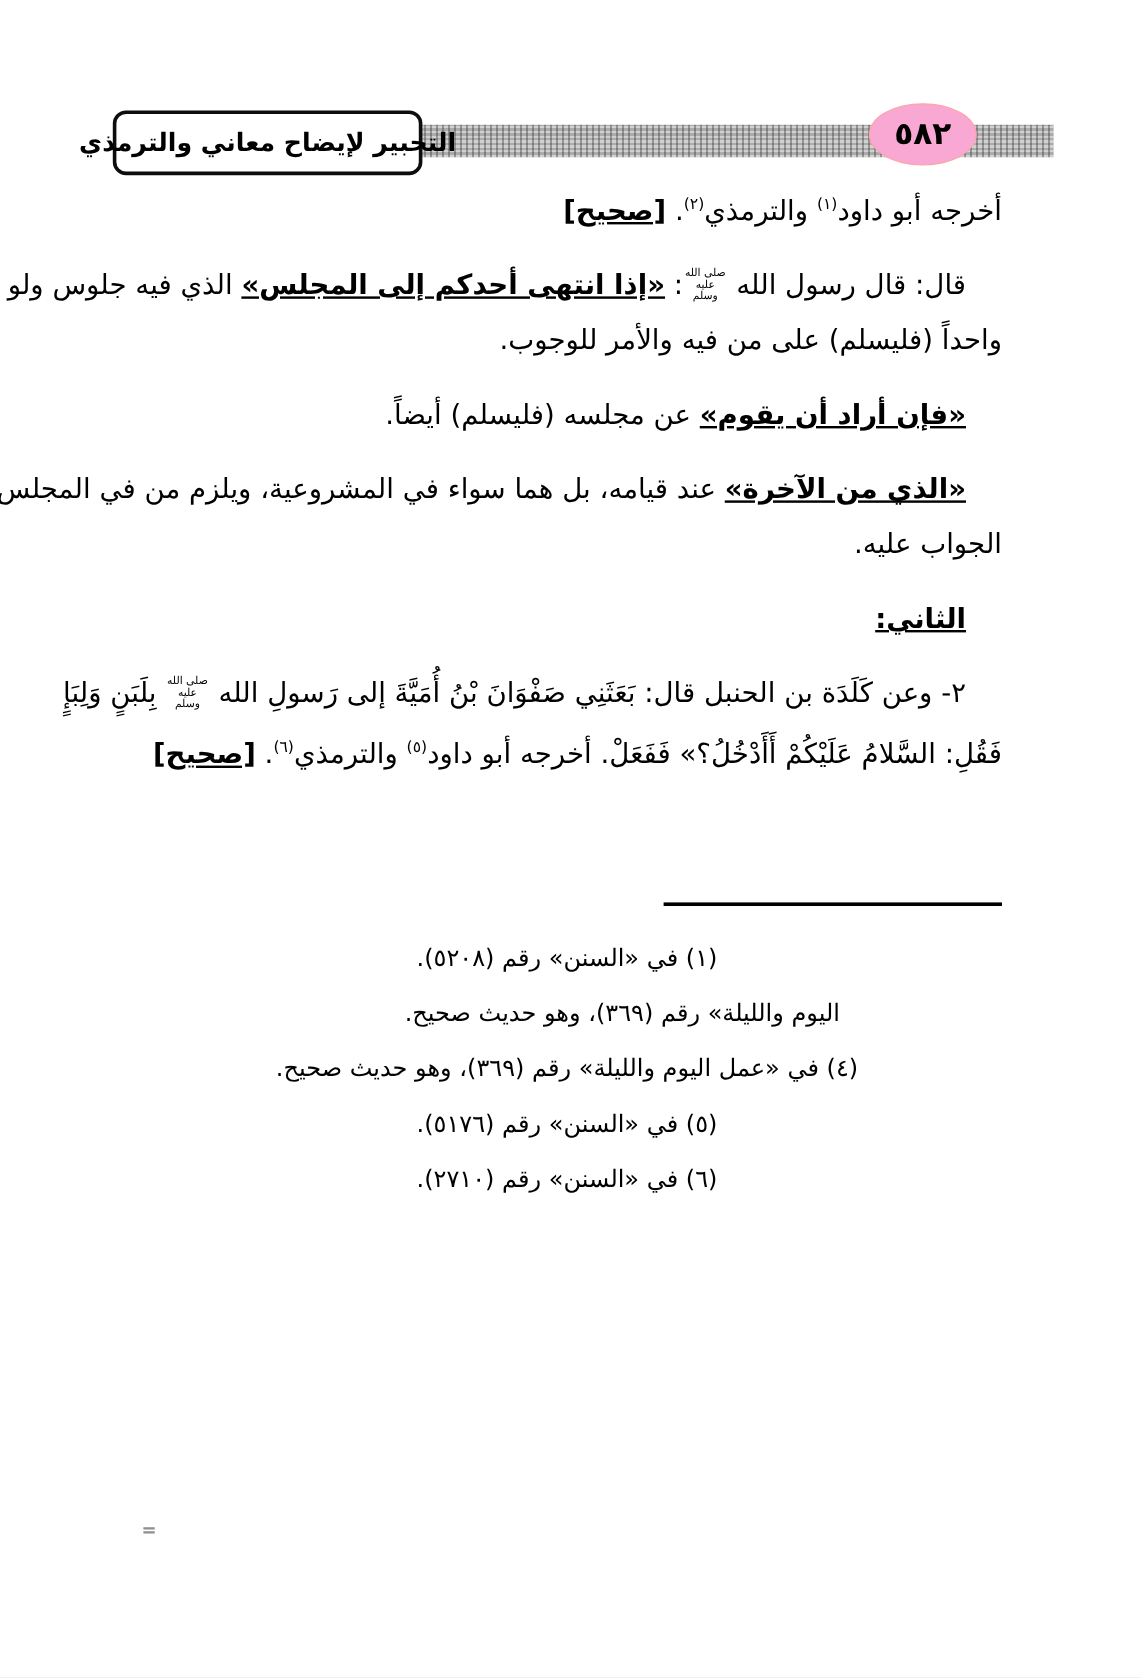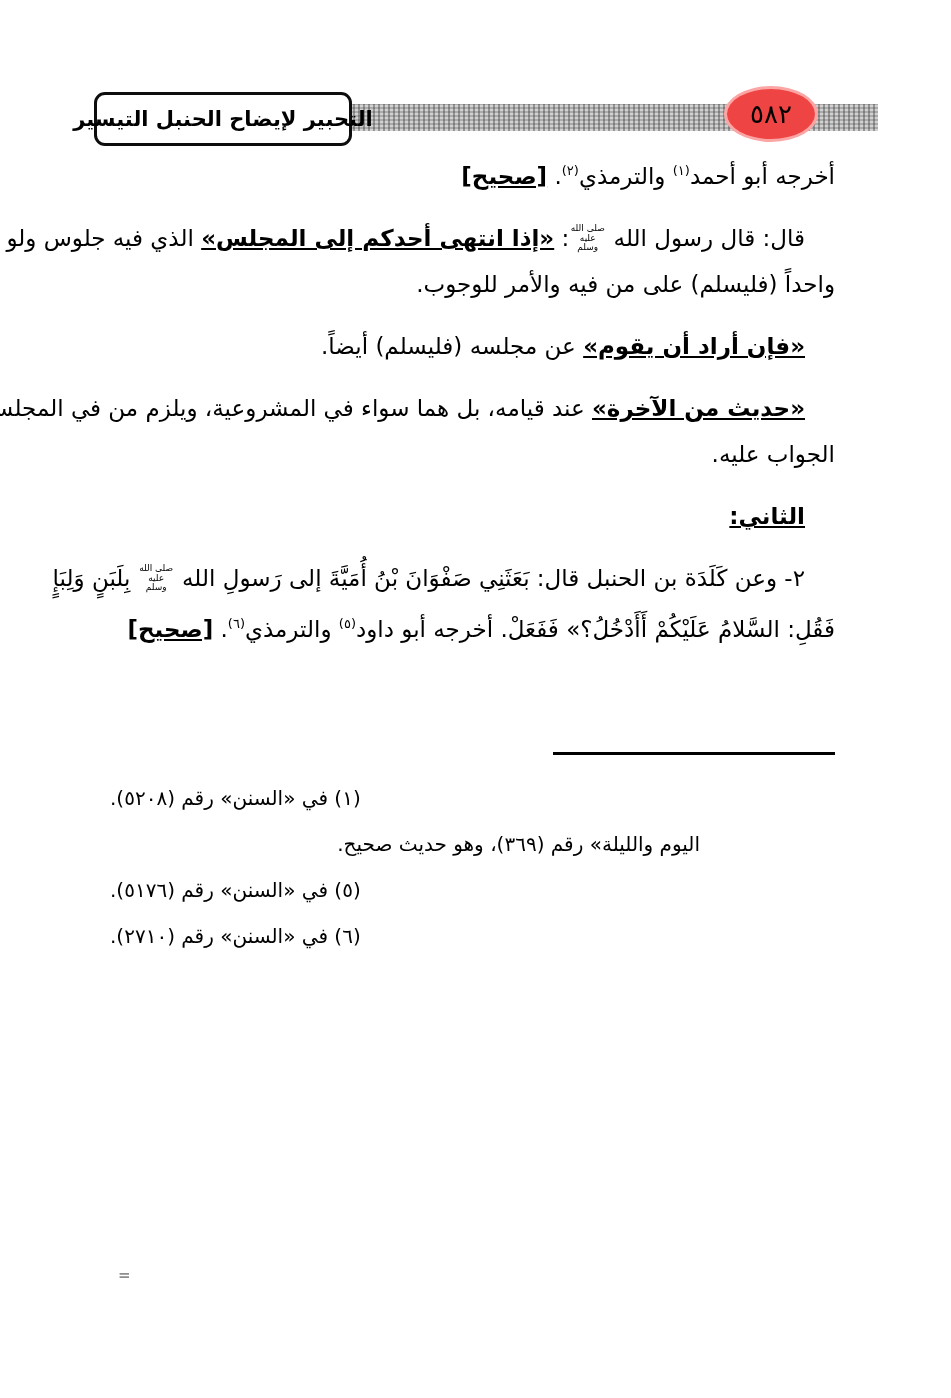--- a/index.html
+++ b/index.html
@@ -24,23 +24,23 @@
   }
   .title-box{
     position:absolute;left:94px;top:92px;width:252px;height:48px;
     background:#fff;border:3px solid #0d0d0d;border-radius:11px;
     display:flex;align-items:center;justify-content:center;
     font-size:21px;font-weight:bold;white-space:nowrap;
     z-index:2;
   }
   .page-oval{
     position:absolute;left:724px;top:86px;width:88px;height:50px;
-    background:#ef4444;border:3px solid #fca5a5;border-radius:50%;
+    background:#f9a8d4;border:1px solid #fca5a5;border-radius:50%;
     display:flex;align-items:center;justify-content:center;
-    font-size:26px;font-weight:normal;
+    font-size:26px;font-weight:bold;
     z-index:2;
   }
   
   .content{
     position:relative;
     margin-top:148px;
     padding:0 116px 0 110px;
     font-size:23px;
     line-height:46px;
     text-align:right;
@@ -58,61 +58,62 @@
   
   .footnotes{
     position:relative;
     padding:0 116px 0 110px;
   }
   .fn-sep{
     width:282px;height:3px;background:#000;
     margin:100px 0 20px auto;
   }
   .fn-line{
-    font-size:20px;line-height:46px;text-align:left;white-space:nowrap;
+    font-size:20px;line-height:46px;text-align:center;white-space:nowrap;
   }
   .fn-line.fn-indent{margin-left:0;margin-right:0;padding-left:135px;text-align:left;direction:rtl;}
   .fn-line.fn-indent{text-align:right;padding-left:0;margin-right:0;transform:translateX(-135px);}
   .cont-mark{
     position:absolute;left:118px;top:1266px;
     color:#8f8f8f;font-size:15px;font-weight:bold;
   }
 </style>
 </head>
 <body>
 
 <div class="page">
 
   <div class="band"></div>
 
   <div class="title-box">
-    <span>التحبير لإيضاح الحنبل التيسير</span>
+    <span>التحبير لإيضاح معاني والترمذي</span>
   </div>
 
   <div class="page-oval">
     <span>٥٨٢</span>
   </div>
 
   <div class="content">
-      <div class="line"><span>أخرجه أبو أحمد</span><span class="sup">(١)</span><span> والترمذي</span><span class="sup">(٢)</span><span>. </span><span class="b">[صحيح]</span></div>
+      <div class="line"><span>أخرجه أبو داود</span><span class="sup">(١)</span><span> والترمذي</span><span class="sup">(٢)</span><span>. </span><span class="b">[صحيح]</span></div>
       <div class="line indent gap-before"><span>قال: قال رسول الله </span><span class="saw">صلى الله عليه وسلم</span><span>: </span><span class="b">«إذا انتهى أحدكم إلى المجلس»</span><span> الذي فيه جلوس ولو</span></div>
       <div class="line"><span>واحداً (فليسلم) على من فيه والأمر للوجوب.</span></div>
       <div class="line indent gap-before"><span class="b">«فإن أراد أن يقوم»</span><span> عن مجلسه (فليسلم) أيضاً.</span></div>
-      <div class="line indent gap-before"><span class="b">«حديث من الآخرة»</span><span> عند قيامه، بل هما سواء في المشروعية، ويلزم من في المجلس</span></div>
+      <div class="line indent gap-before"><span class="b">«الذي من الآخرة»</span><span> عند قيامه، بل هما سواء في المشروعية، ويلزم من في المجلس</span></div>
       <div class="line"><span>الجواب عليه.</span></div>
       <div class="line indent gap-before"><span class="b">الثاني:</span></div>
       <div class="line indent gap-before"><span>٢- وعن كَلَدَة بن الحنبل قال: بَعَثَنِي صَفْوَانَ بْنُ أُمَيَّةَ إلى رَسولِ الله </span><span class="saw">صلى الله عليه وسلم</span><span> بِلَبَنٍ وَلِبَإٍ</span></div>
       <div class="line"><span>فَقُلِ: السَّلامُ عَلَيْكُمْ أَأَدْخُلُ؟» فَفَعَلْ. أخرجه أبو داود</span><span class="sup">(٥)</span><span> والترمذي</span><span class="sup">(٦)</span><span>. </span><span class="b">[صحيح]</span></div>
     </div>
 
   <div class="footnotes">
     <div class="fn-sep"></div>
     <div>
         <div class="fn-line">(١) في «السنن» رقم (٥٢٠٨).</div>
         <div class="fn-line fn-indent">اليوم والليلة» رقم (٣٦٩)، وهو حديث صحيح.</div>
+        <div class="fn-line">(٤) في «عمل اليوم والليلة» رقم (٣٦٩)، وهو حديث صحيح.</div>
         <div class="fn-line">(٥) في «السنن» رقم (٥١٧٦).</div>
         <div class="fn-line">(٦) في «السنن» رقم (٢٧١٠).</div>
       </div>
   </div>
 
   <div class="cont-mark">=</div>
 
 </div>
 
 </body></html>

